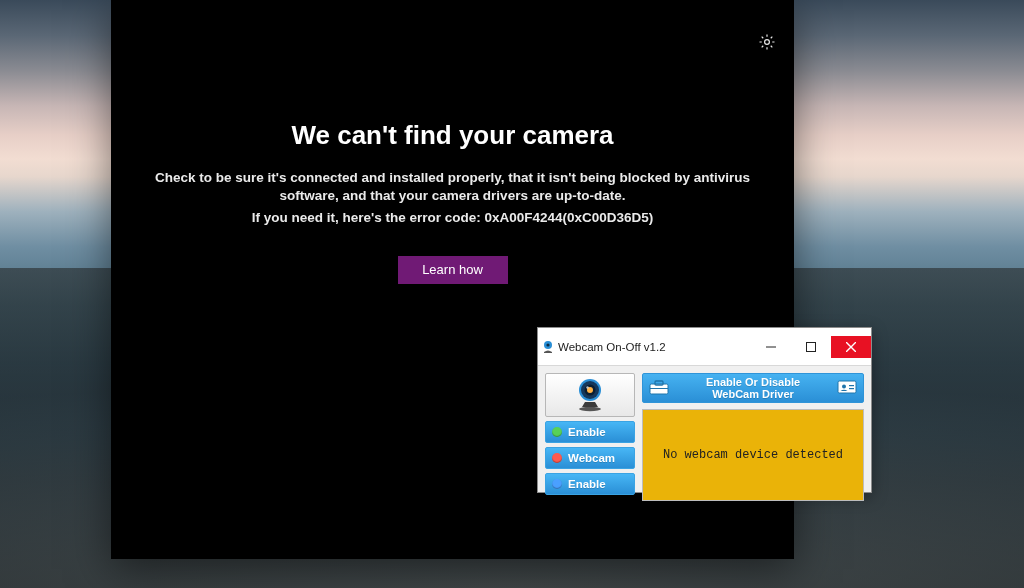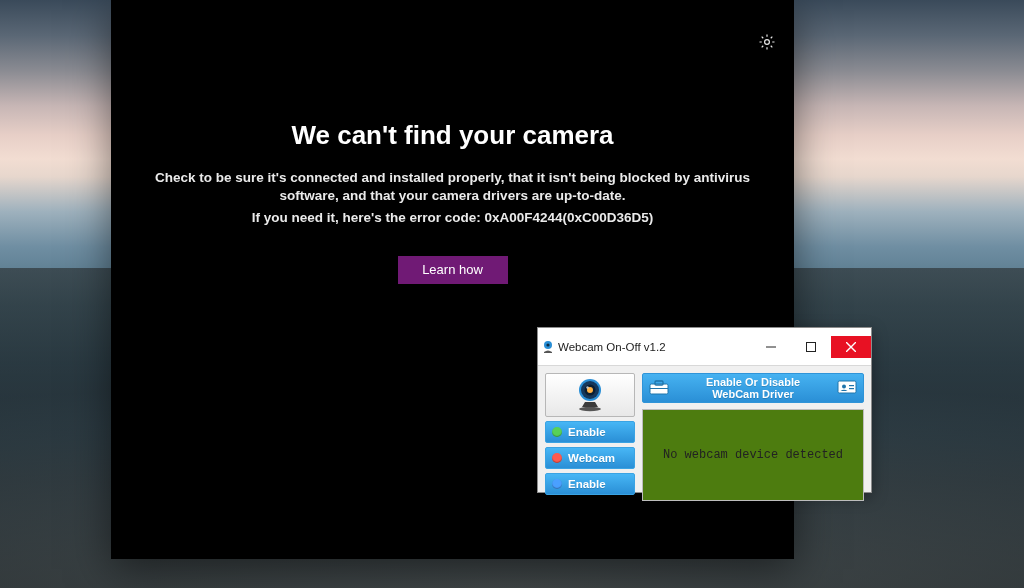--- a/index.html
+++ b/index.html
@@ -166,21 +166,21 @@
     gap: 6px;
   }
   .wc-header .hdr-text {
     flex: 1; text-align: center;
     font-size: 11px; font-weight: 700; line-height: 1.1;
     text-shadow: 0 1px 0 rgba(0,0,0,.15);
   }
   .wc-panel {
     flex: 1;
     border: 1px solid #bdbdbd;
-    background: #4d7c0f;
+    background: #eab308;
     display: flex; align-items: center; justify-content: center;
     font-family: "Consolas", "Courier New", monospace;
     font-size: 12px;
     color: #222;
   }
 </style>
 </head>
 <body>
 
 <div class="rocks"></div>

